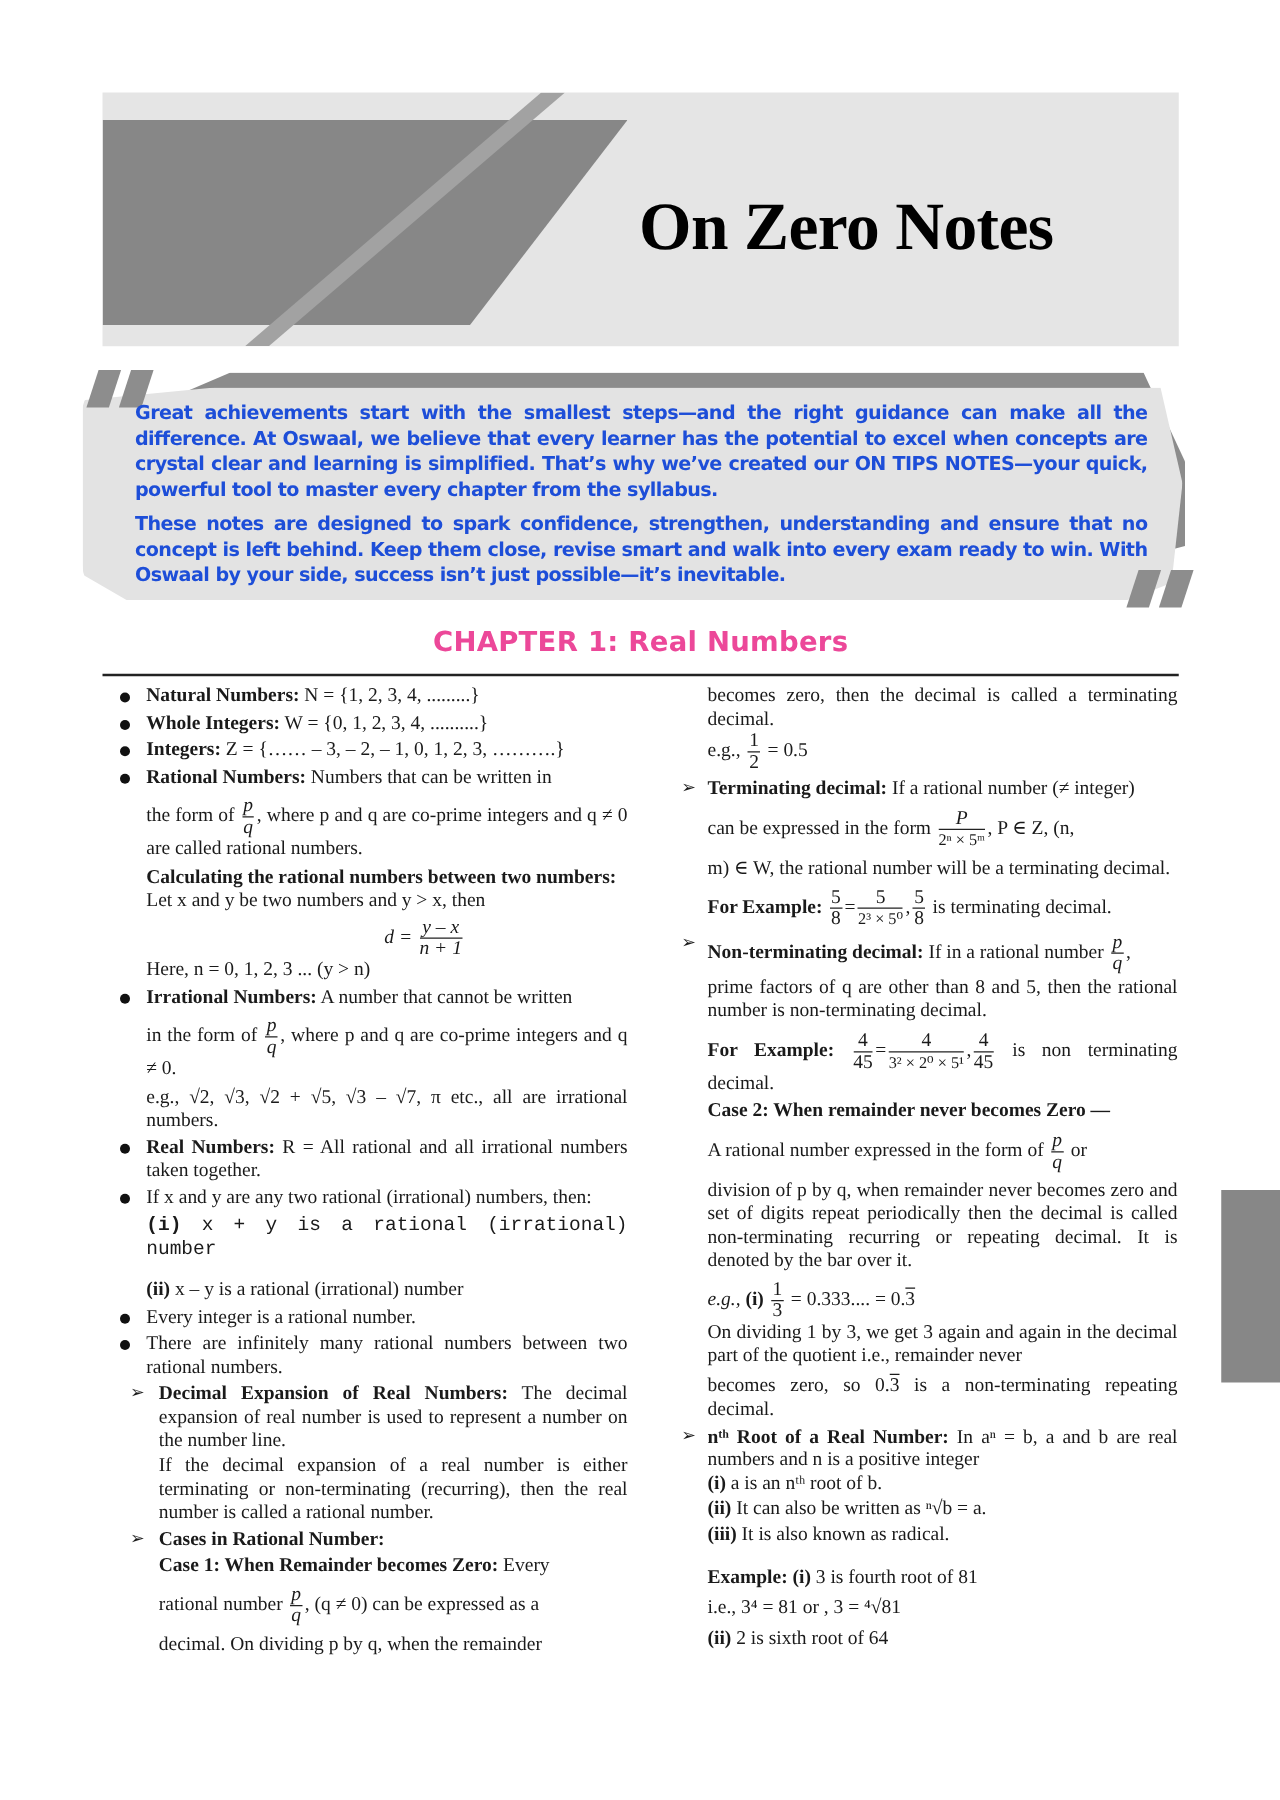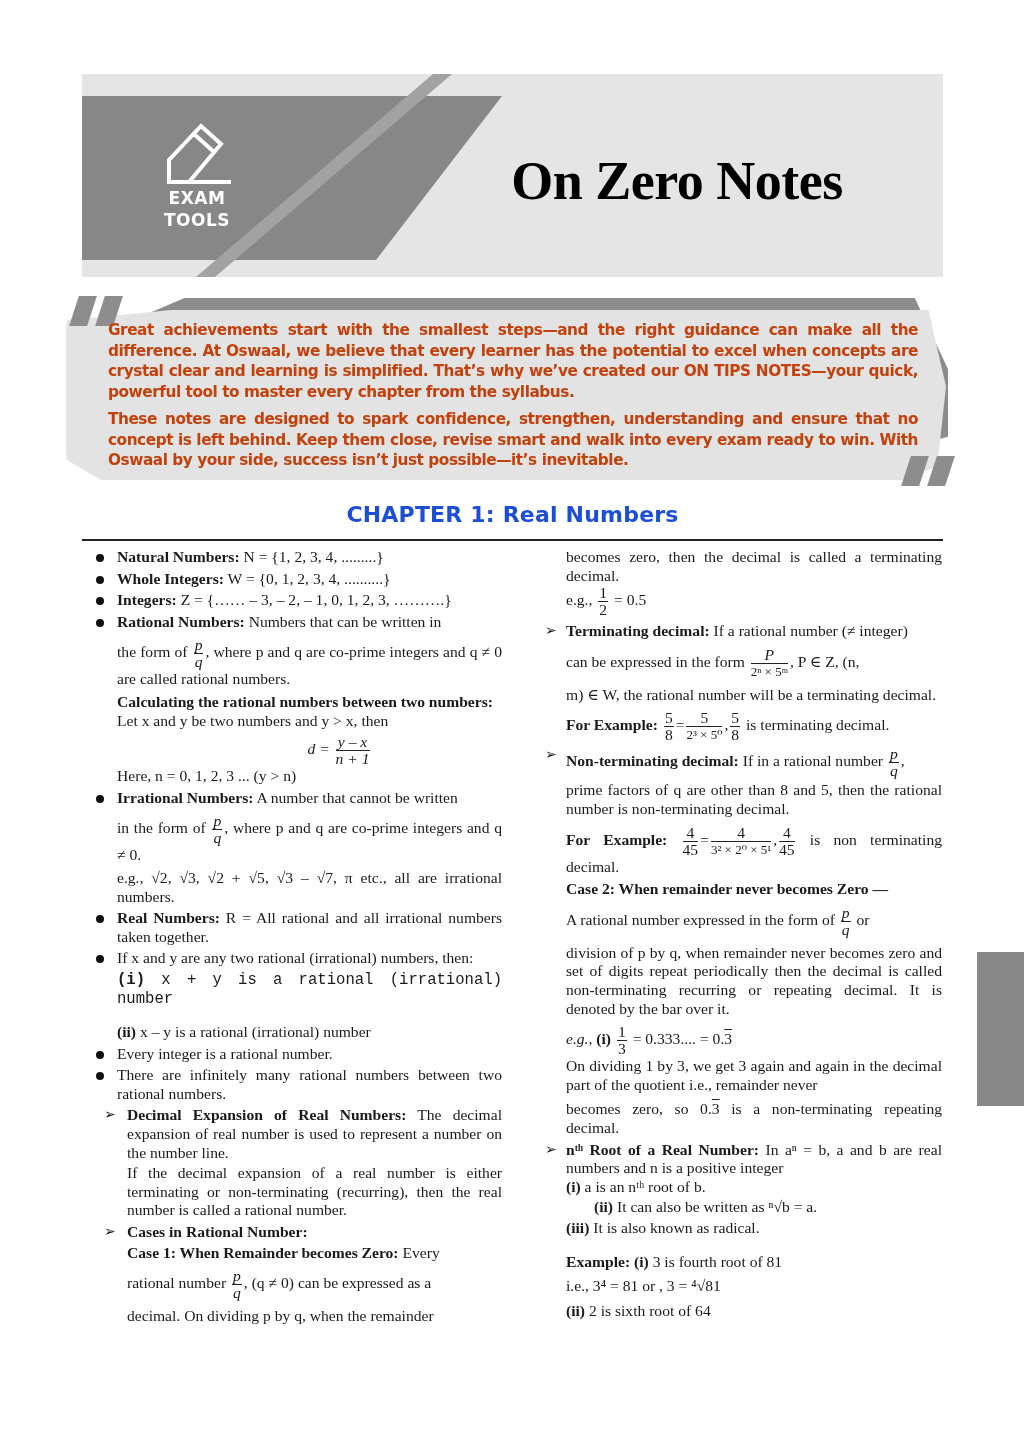--- a/index.html
+++ b/index.html
@@ -26,27 +26,27 @@
                   border-radius: 22px 26px 0 0;
                   clip-path: polygon(4% 8%, 8% 0, 96% 0, 100% 40%, 100% 78%, 86% 95%, 0 95%); }
   .quote-box { position: absolute; left: 6px; top: 14px; width: 880px; height: 170px; background: #e3e3e3;
                border-radius: 18px 16px 10px 28px;
                clip-path: polygon(0 6%, 12% 0, 98% 0, 100% 45%, 99% 92%, 95% 100%, 4% 100%, 0 88%); }
   .quote-mark { position: absolute; width: 18px; height: 30px; background: #8d8d8d; transform: skewX(-18deg); }
   .qm-tl1 { left: 14px; top: 0px; } .qm-tl2 { left: 40px; top: 0px; }
   .qm-br1 { left: 846px; top: 160px; } .qm-br2 { left: 872px; top: 160px; }
   .quote-text { position: absolute; left: 48px; top: 24px; width: 810px;
                 font-family: "DejaVu Sans", "Liberation Sans", sans-serif; font-weight: bold; font-size: 15.3px;
-                line-height: 20.5px; color: #c2410c; text-align: justify; letter-spacing: -0.45px; }
+                line-height: 20.5px; color: #1d4ed8; text-align: justify; letter-spacing: -0.45px; }
   .quote-text p + p { margin-top: 7px; }
 
   
   .chapter { position: absolute; left: 82px; top: 502px; width: 861px; text-align: center;
              font-family: "DejaVu Sans", "Liberation Sans", sans-serif; font-weight: bold; font-size: 22px;
-             color: #1d4ed8; letter-spacing: 0.2px; }
+             color: #ec4899; letter-spacing: 0.2px; }
   .chapter-rule { position: absolute; left: 82px; top: 539px; width: 861px; height: 2px; background: #222; }
 
   
   .col { position: absolute; top: 548px; font-family: "Liberation Serif", "DejaVu Serif", serif;
          font-size: 15.6px; line-height: 18.6px; color: #1a1a1a; }
   .col-left { left: 96px; width: 406px; }
   .col-right { left: 545px; width: 397px; }
   .it { position: relative; padding-left: 21px; text-align: justify; }
   .it .bul { position: absolute; left: 0; top: 6px; width: 8px; height: 8px; border-radius: 50%; background: #111; }
   .it .arr { position: absolute; left: 0; top: 0; font-size: 14px; }
@@ -65,30 +65,20 @@
 
   
   .side-tab { position: absolute; left: 977px; top: 952px; width: 47px; height: 154px; background: #878787; }
 </style>
 </head>
 <body>
 
 <div class="banner">
   <div class="banner-dark"></div>
   <div class="banner-stripe"></div>
-  <div class="logo">
-    <span>
-      <svg width="72" height="66" viewBox="0 0 72 66">
-        <path d="M8 62 L8 40 L40 6 L60 24 L28 62 Z M26 62 L70 62" fill="none" stroke="#fff" stroke-width="4" stroke-linejoin="miter"></path>
-        <path d="M33 14 L53 32" fill="none" stroke="#fff" stroke-width="4"></path>
-      </svg>
-    </span>
-    <div class="logo-text">EXAM</div>
-    <div class="logo-text">TOOLS</div>
-  </div>
   <div class="banner-title">On Zero Notes</div>
 </div>
 
 <div class="quote-wrap">
   <div class="quote-shadow"></div>
   <div class="quote-box"></div>
   <span class="quote-mark qm-tl1"></span>
   <span class="quote-mark qm-tl2"></span>
   <span class="quote-mark qm-br1"></span>
   <span class="quote-mark qm-br2"></span>
@@ -210,21 +200,21 @@
     <div style="text-align:justify;">On dividing 1 by 3, we get 3 again and again in the decimal part of the quotient i.e., remainder never</div>
     <div class="fline">
       <span>becomes zero, so 0.</span><span class="over">3</span><span> is a non-terminating repeating decimal.</span>
     </div>
   </div>
 
   <div class="it gap">
     <span class="arr">➢</span>
     <span class="lbl">nᵗʰ Root of a Real Number:</span><span> In aⁿ = b, a and b are real numbers and n is a positive integer</span>
     <div><span class="lbl">(i)</span><span>  a is an nᵗʰ root of b.</span></div>
-    <div style="margin-top:2px;margin-left:28px;"><span class="lbl">(ii)</span><span> It can also be written as ⁿ√b = a.</span></div>
+    <div style="margin-top:2px;"><span class="lbl">(ii)</span><span> It can also be written as ⁿ√b = a.</span></div>
     <div style="margin-top:2px;"><span class="lbl">(iii)</span><span> It is also known as radical.</span></div>
     <div style="margin-top:16px;"><span class="lbl">Example:</span><span class="lbl"> (i)</span><span> 3 is fourth root of 81</span></div>
     <div style="margin-top:5px;">i.e.,  3⁴ = 81   or ,  3 = ⁴√81</div>
     <div style="margin-top:6px;"><span class="lbl">(ii)</span><span> 2 is sixth root of 64</span></div>
   </div>
 </div>
 
 <div class="side-tab"></div>
 
 </body></html>

